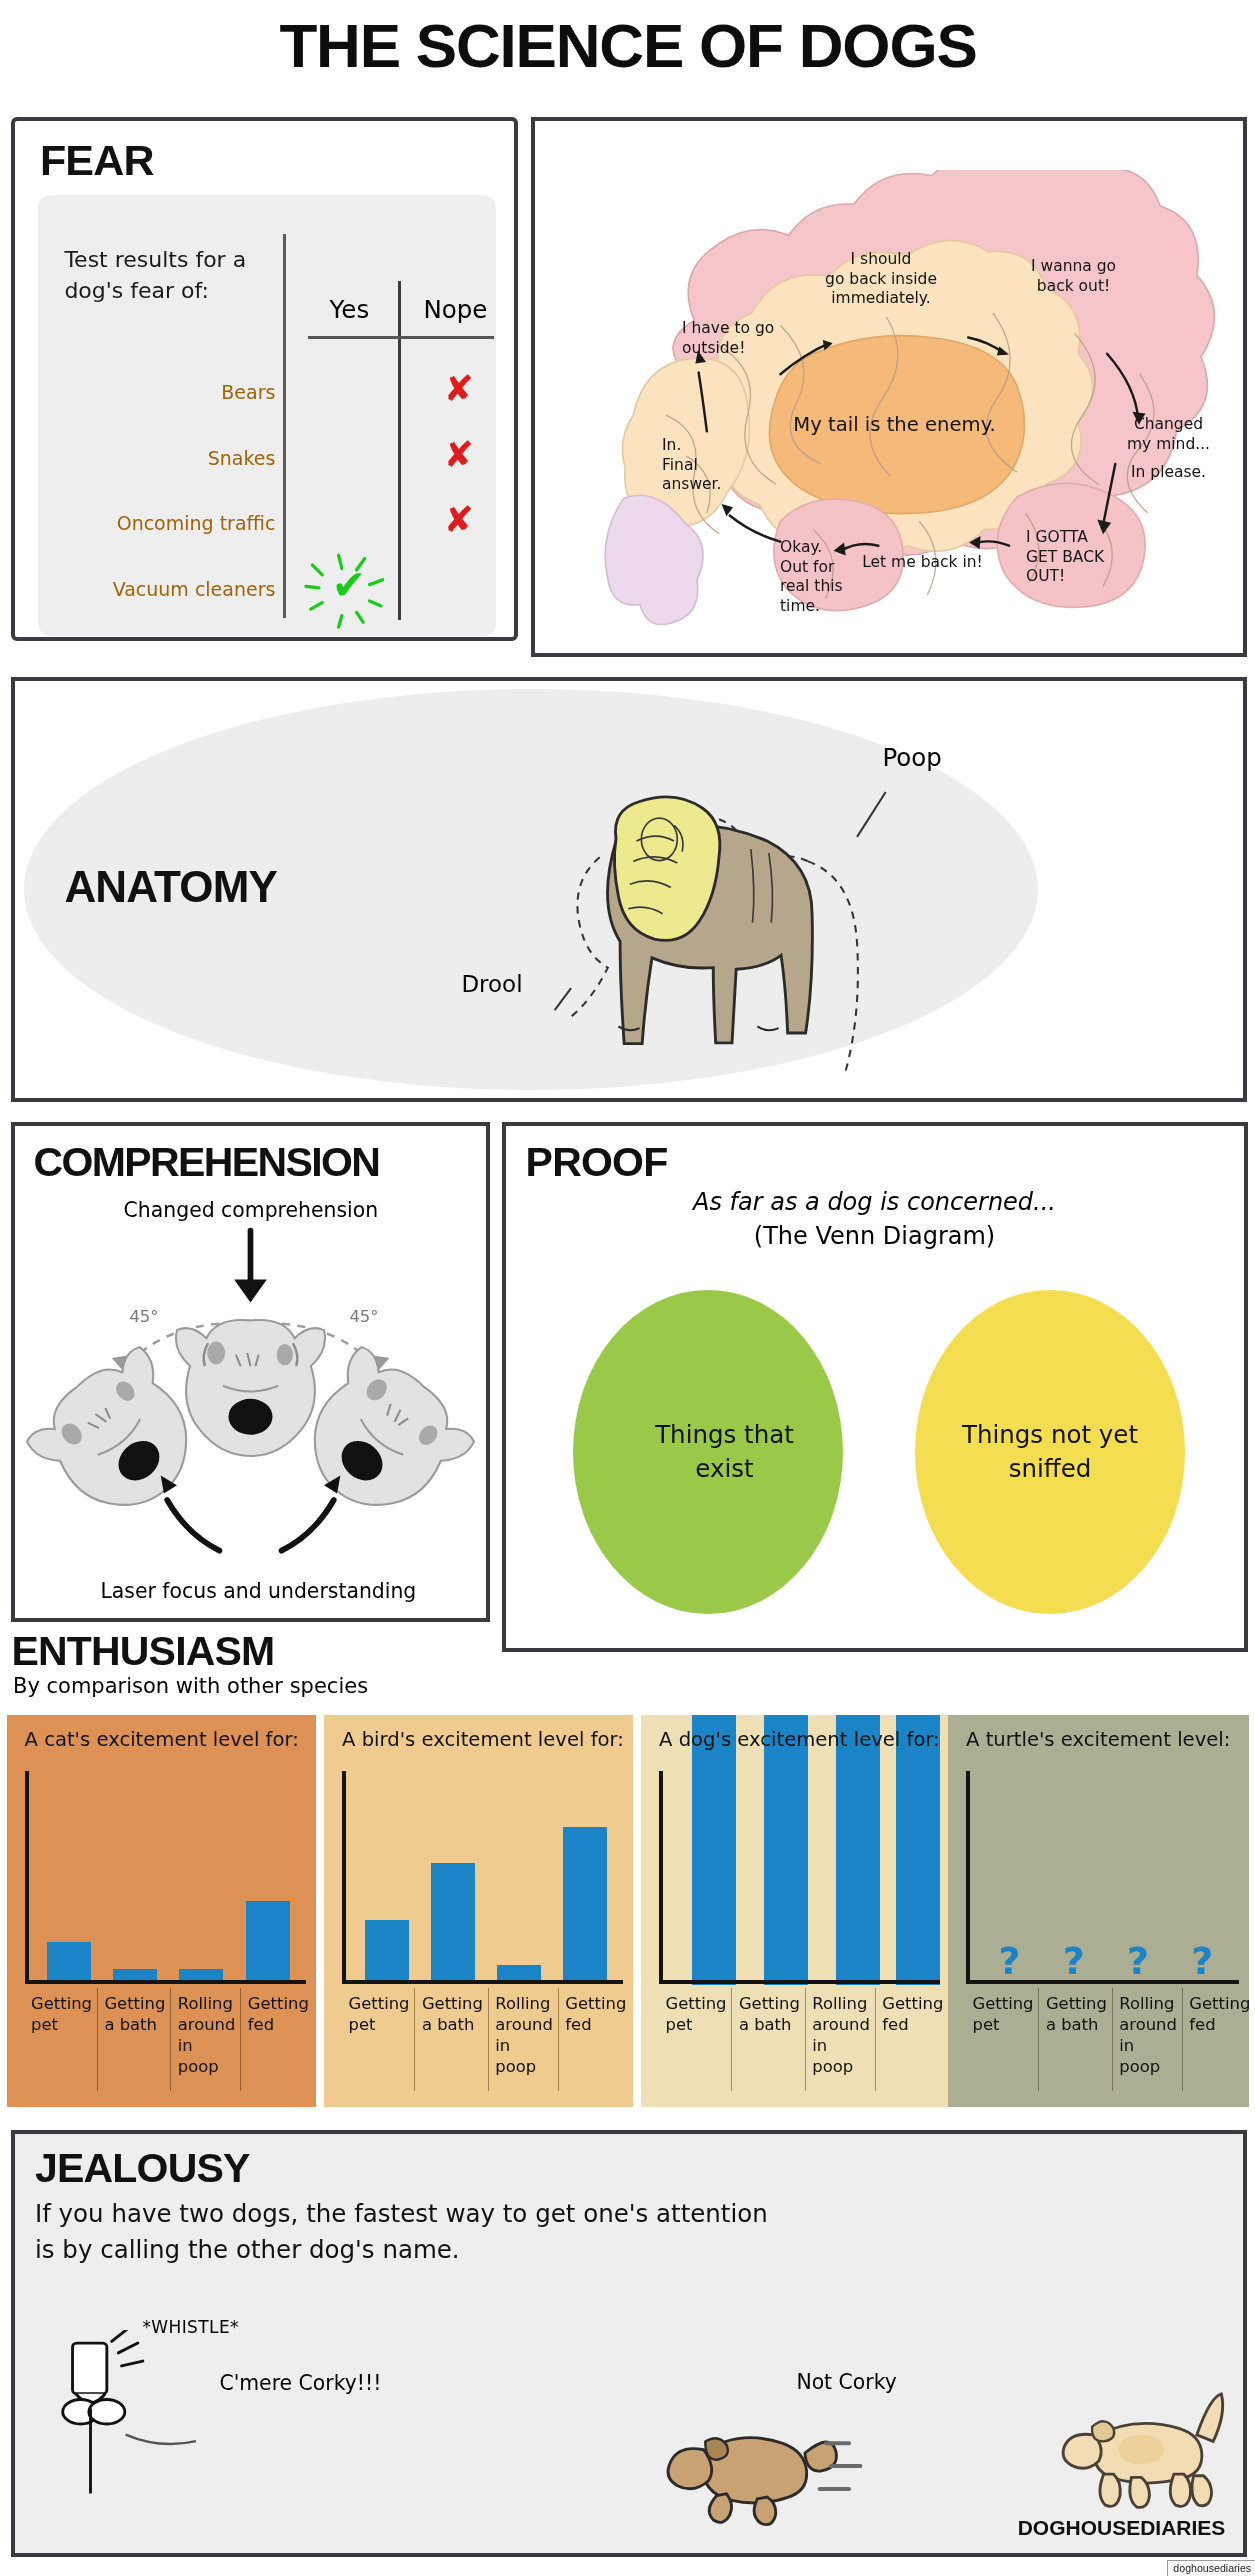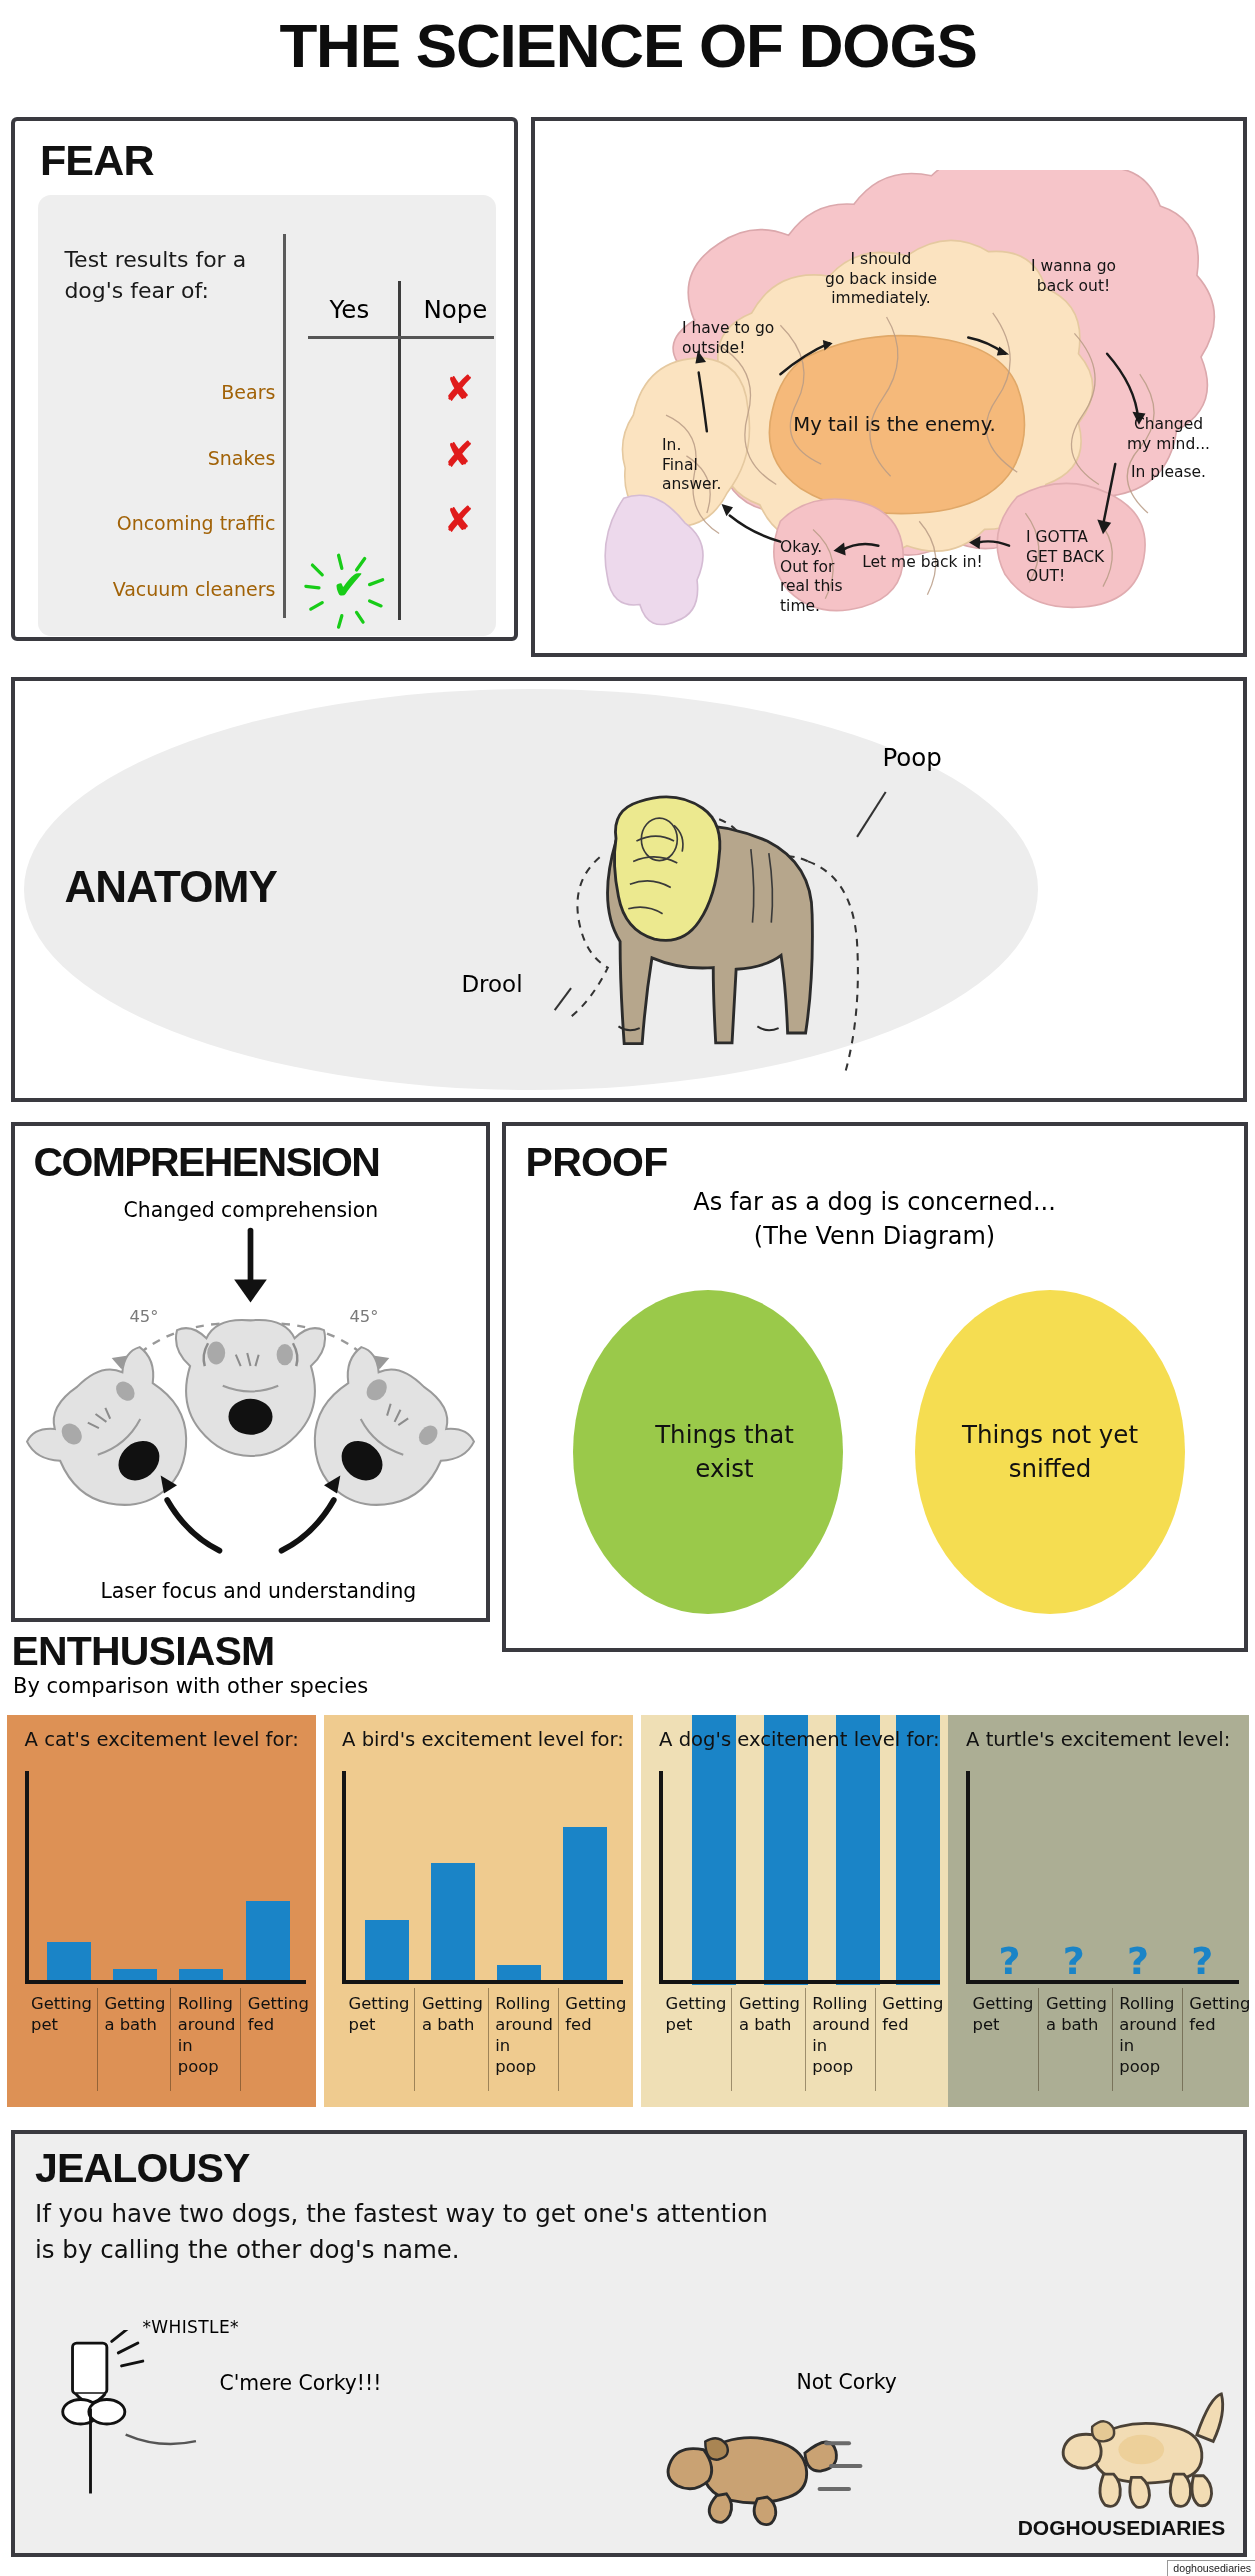--- a/index.html
+++ b/index.html
@@ -74,21 +74,21 @@
   
   #comprehension-panel { left: 11.4px; top: 1122px; width: 479px; height: 500px; }
   #comprehension-title { position: absolute; left: 18px; top: 13px; font-size: 41px; letter-spacing: -1.6px; }
   #adequate-label { position: absolute; left: 0; top: 72px; width: 471px; text-align: center; font-size: 20.4px; }
   #laser-label { position: absolute; left: 0; bottom: 14.7px; width: 486px; text-align: center; font-size: 20.4px; }
   .angle-label { position: absolute; font-size: 16.4px; color: #7a7a7a; }
 
   
   #proof-panel { left: 502px; top: 1122px; width: 746px; height: 530px; padding-left: 40px; }
   #proof-title { position: absolute; left: 19.6px; top: 13px; font-size: 41px; }
-  #proof-sub1 { position: absolute; left: 0; top: 62px; width: 737px; text-align: center; font-size: 24px; }
+  #proof-sub1 { position: absolute; left: 0; top: 62px; width: 737px; text-align: center; font-size: 24px; font-style: italic; }
   #proof-sub2 { position: absolute; left: 0; top: 96px; width: 737px; text-align: center; font-size: 24px; }
   .venn-circle {
     position: absolute; top: 164px; width: 270px; height: 324px; border-radius: 50%;
     display: flex; align-items: center; justify-content: center; text-align: center;
     font-size: 24.5px; line-height: 34px; color: #111;
   }
   #venn-left  { left: 67px; }
   #venn-right { left: 409px; }
 
   

